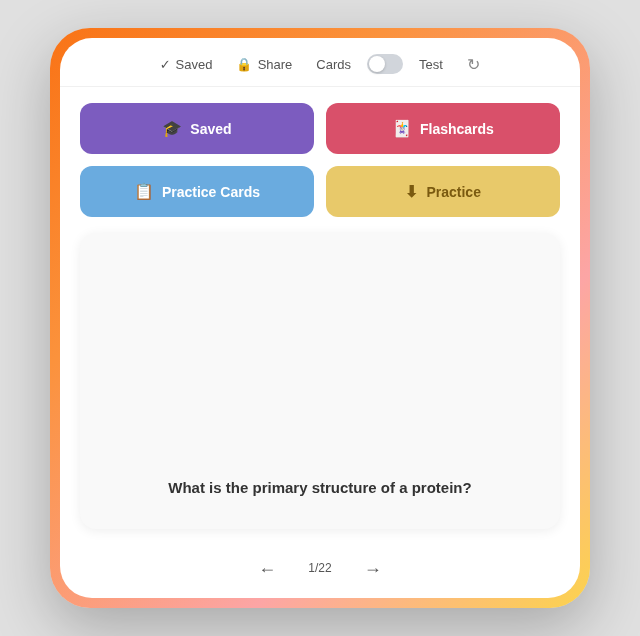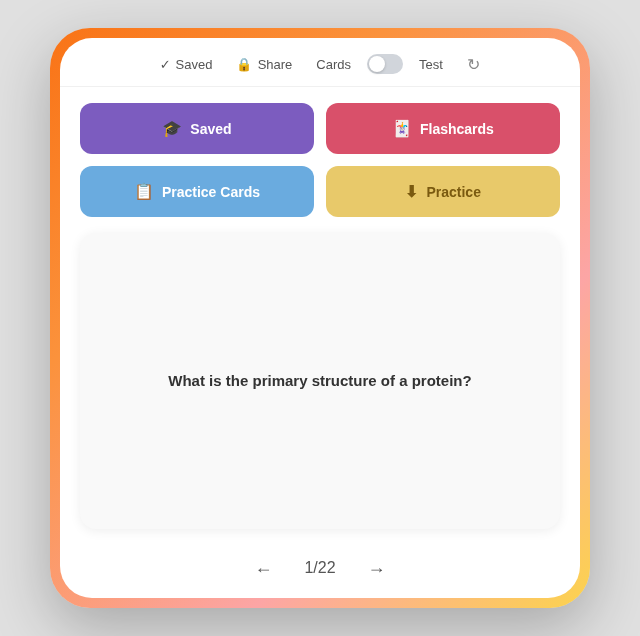--- a/index.html
+++ b/index.html
@@ -133,21 +133,21 @@
     .btn .btn-icon {
       font-size: 16px;
     }
 
     .card-area {
       flex: 1;
       margin: 0 20px 12px;
       background: #f9f9f9;
       border-radius: 16px;
       display: flex;
-      align-items: center;
+      align-items: flex-end;
       justify-content: center;
       box-shadow: 0 2px 12px rgba(0,0,0,0.07);
     }
 
     .card-question {
       font-size: 15px;
       font-weight: 600;
       color: #333;
       text-align: center;
       padding: 30px 40px;
@@ -166,21 +166,21 @@
     .nav-arrow {
       font-size: 18px;
       color: #555;
       cursor: pointer;
       background: none;
       border: none;
       padding: 4px 8px;
     }
 
     .card-counter {
-      font-size: 16px;
+      font-size: 12px;
       color: #555;
       font-weight: 500;
     }
   </style>
 </head>
 <body>
 
 <div class="device-frame">
   <div class="device-inner">
 

